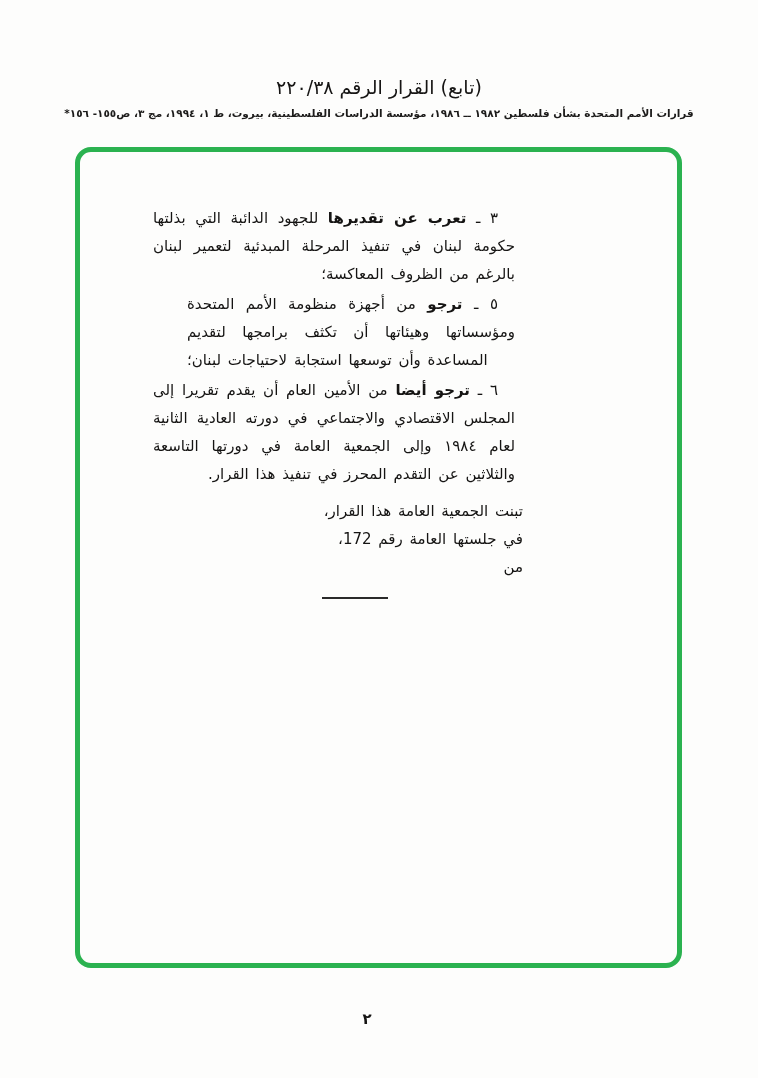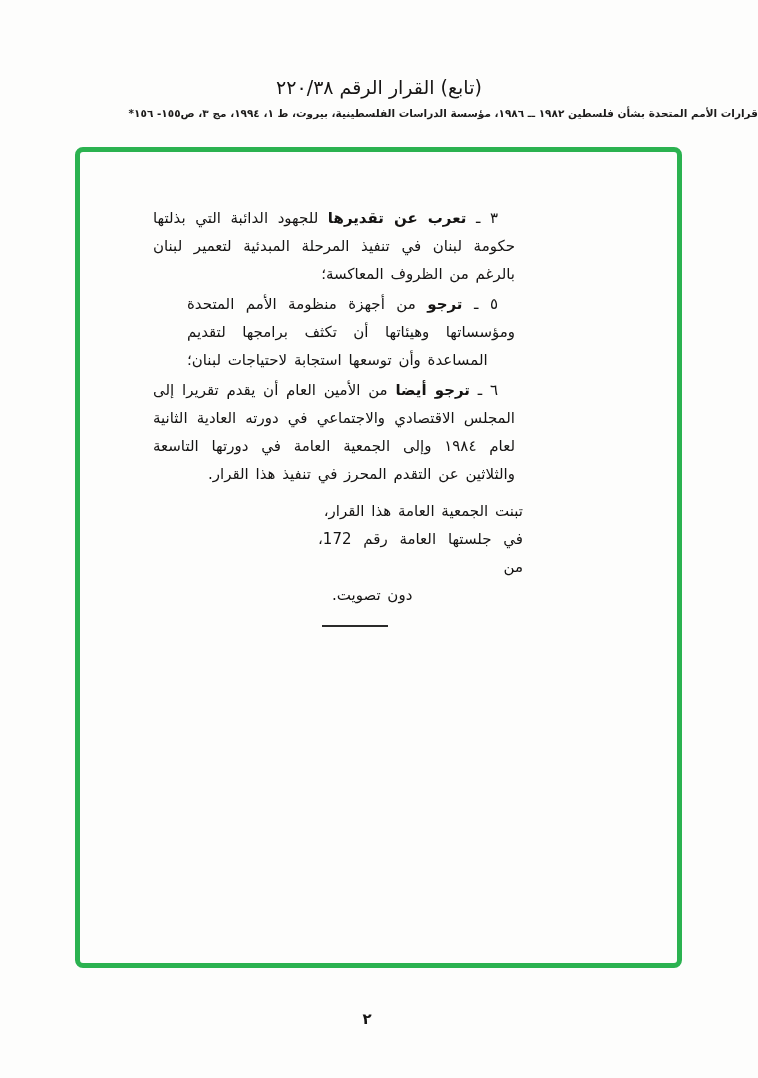--- a/index.html
+++ b/index.html
@@ -13,48 +13,48 @@
   }
   .page{position:absolute;inset:0;}
   .doc-title{
     position:absolute;top:76px;left:0;right:0;
     text-align:center;direction:rtl;
     font-size:19px;font-weight:normal;
     letter-spacing:0;
   }
   .doc-subtitle{
     position:absolute;top:107px;left:0;right:0;
-    text-align:right;direction:rtl;
+    text-align:center;direction:rtl;
     font-size:10.5px;font-weight:bold;
     color:#1c1b1a;
   }
   .green-box{
     position:absolute;left:75px;top:147px;
     width:597px;height:811px;
     border:5px solid #2bb250;
-    border-radius:8px;
+    border-radius:16px;
     background:transparent;
   }
   .text-column{
     position:absolute;
     top:52px;left:73px;right:162px;
     direction:rtl;
     font-size:15px;line-height:28px;
     text-align:justify;
     word-spacing:2px;
   }
   .para{margin:0 0 2px 0;text-indent:17px;}
   .para b{font-weight:bold;}
   .align-last-left{text-align-last:left;margin-left:34px;}
   .closing{
     width:205px;
     margin:9px 0 0 auto;   
     margin-right:-8px;
   }
-  .closing-line{}
+  .closing-line{text-align:right;}
   .closing-line.last{text-align:left;padding-left:14px;}
   .end-rule{
     width:66px;height:2px;background:#2a2a2a;
     margin:16px 135px 0 4px;
   }
   .page-number{
     position:absolute;top:1010px;left:0;right:0;
     text-align:center;
     font-size:15px;font-weight:bold;
     transform:translateX(-12px);
@@ -75,21 +75,20 @@
       <p class="para"><span>٣</span> <span>ـ</span> <b>تعرب عن تقديرها</b> <span>للجهود الدائبة التي بذلتها حكومة لبنان في تنفيذ المرحلة المبدئية لتعمير لبنان بالرغم من الظروف المعاكسة؛</span></p>
 
 
       <p class="para align-last-left"><span>٥</span> <span>ـ</span> <b>ترجو</b> <span>من أجهزة منظومة الأمم المتحدة ومؤسساتها وهيئاتها أن تكثف برامجها لتقديم المساعدة وأن توسعها استجابة لاحتياجات لبنان؛</span></p>
 
       <p class="para"><span>٦</span> <span>ـ</span> <b>ترجو أيضا</b> <span>من الأمين العام أن يقدم تقريرا إلى المجلس الاقتصادي والاجتماعي في دورته العادية الثانية لعام ١٩٨٤ وإلى الجمعية العامة في دورتها التاسعة والثلاثين عن التقدم المحرز في تنفيذ هذا القرار.</span></p>
 
       <div class="closing">
         <div class="closing-line">تبنت الجمعية العامة هذا القرار،</div>
         <div class="closing-line">في جلستها العامة رقم 172، من</div>
-        <div class="closing-line last">دون تصويت.</div>
         <div class="end-rule"></div>
       </div>
 
     </div>
   </div>
 
   <div class="page-number">٢</div>
 
 </div>
 

